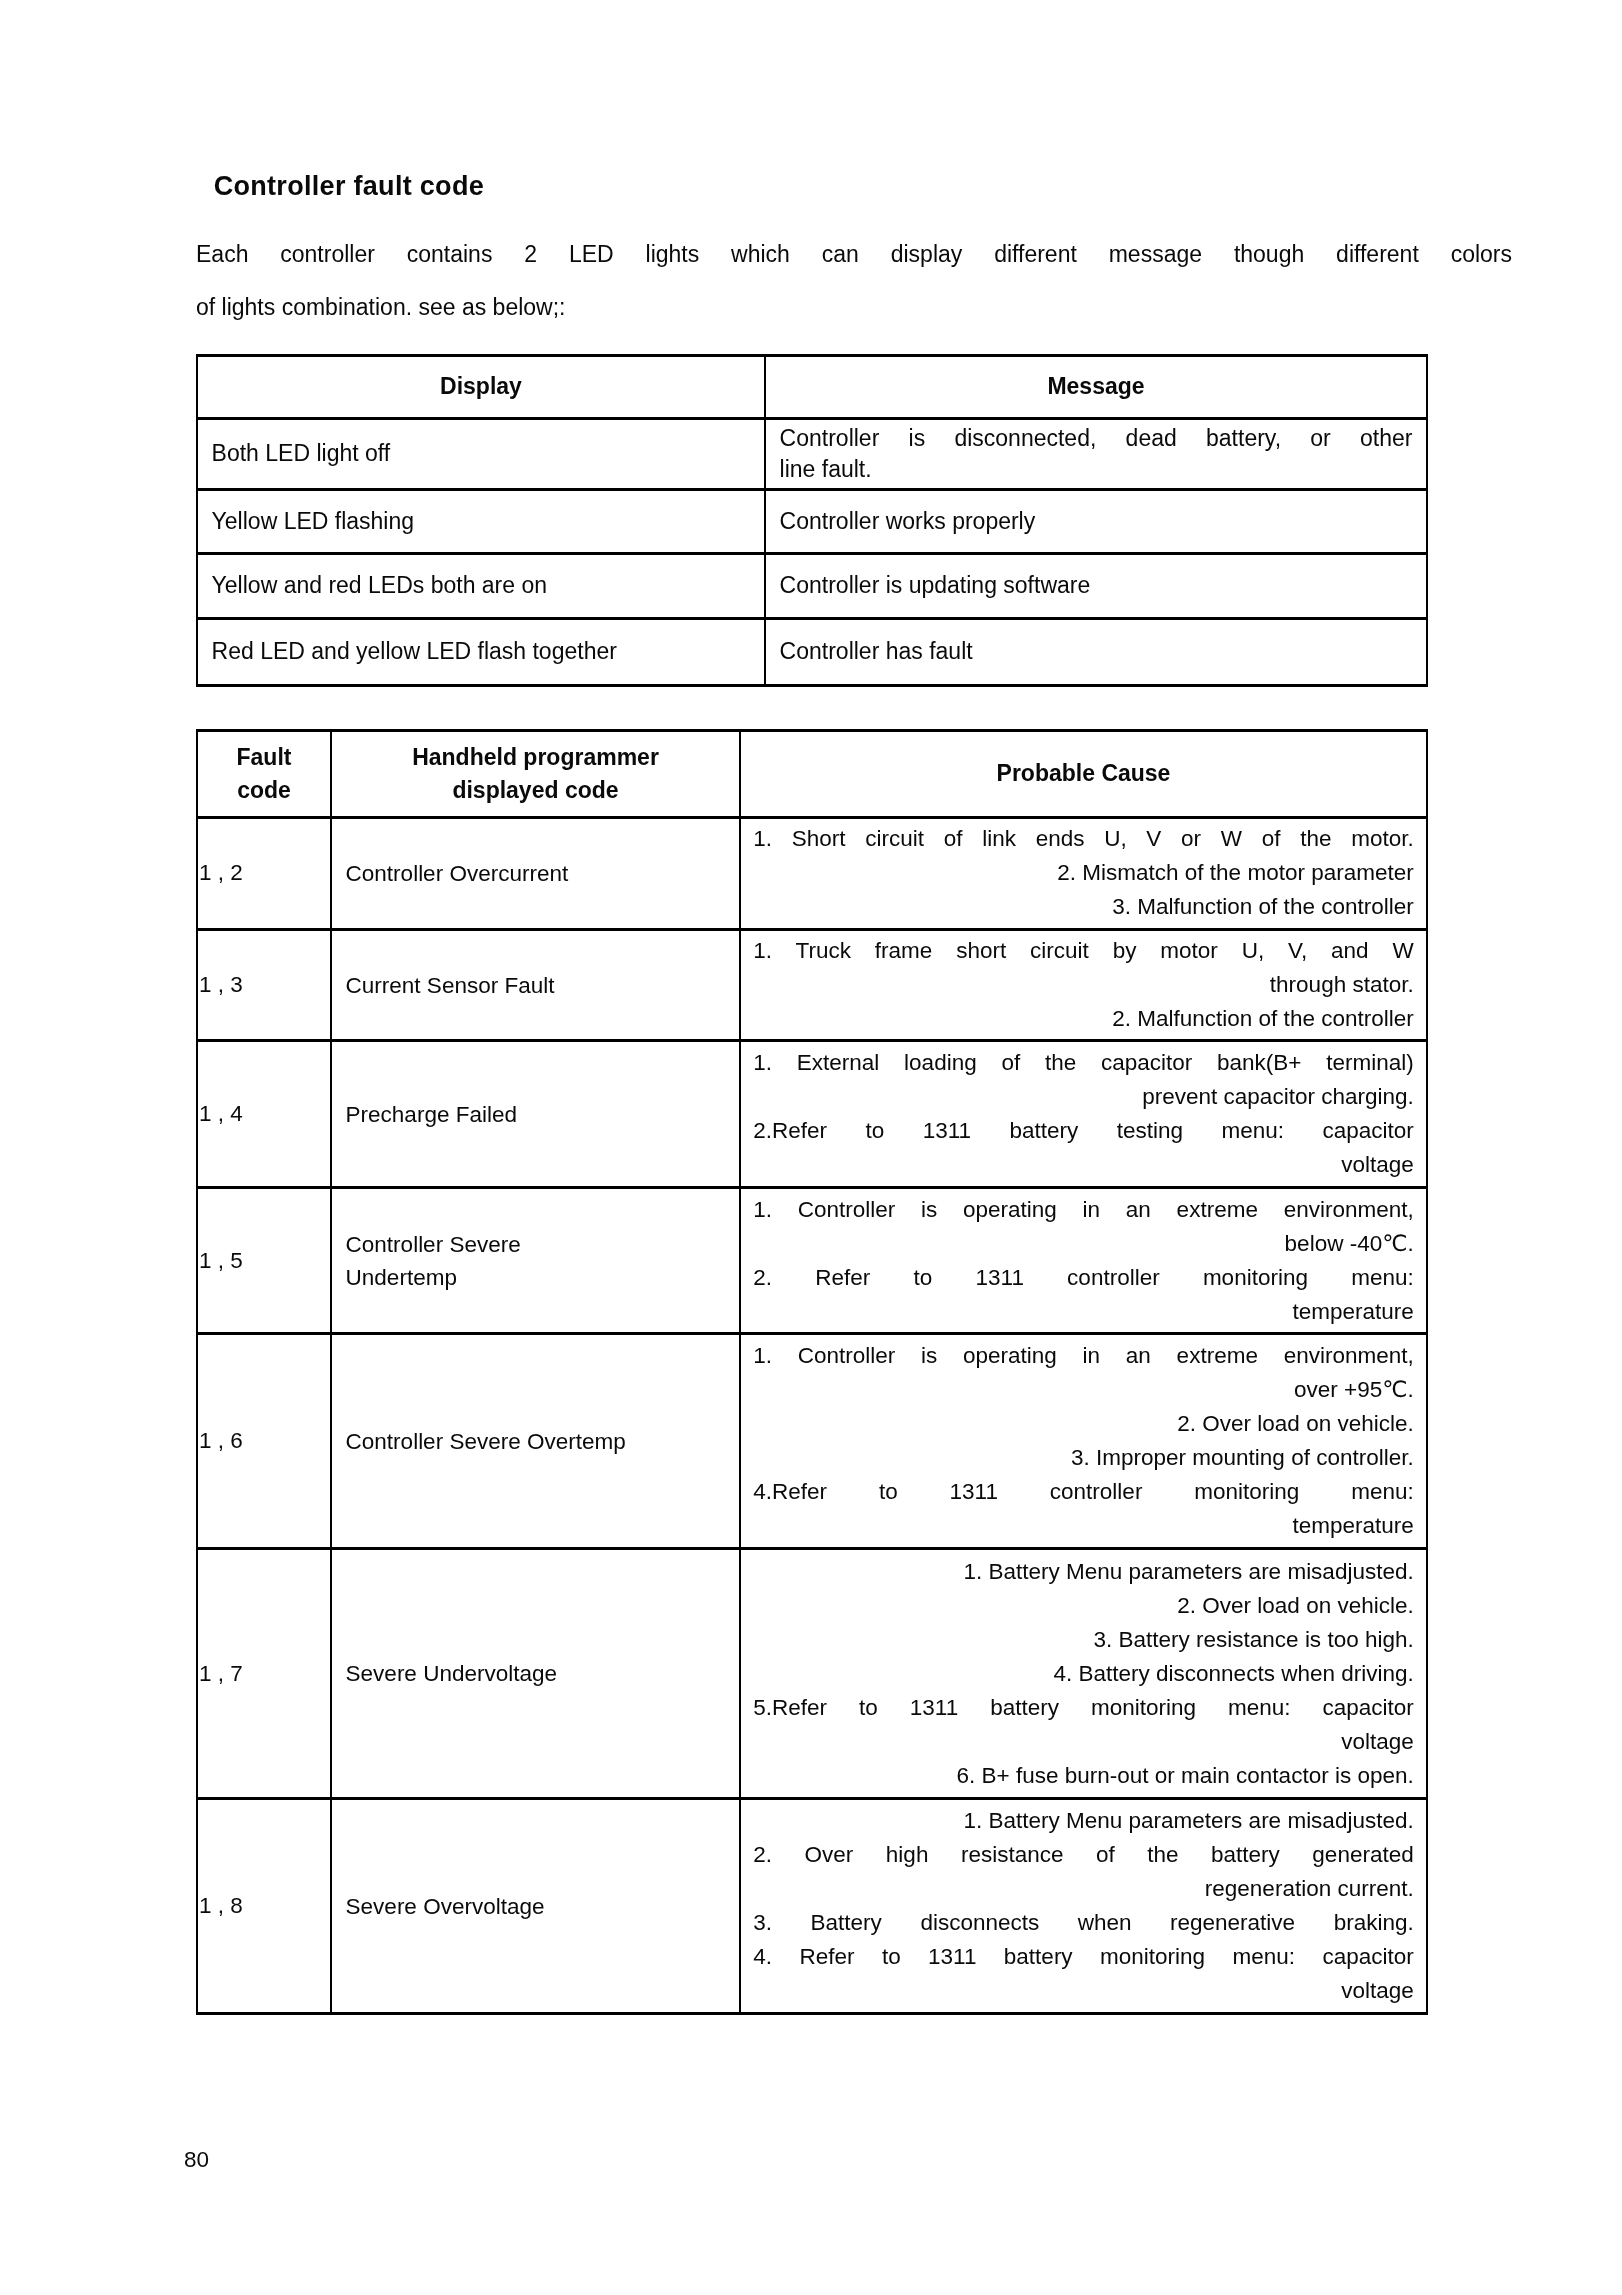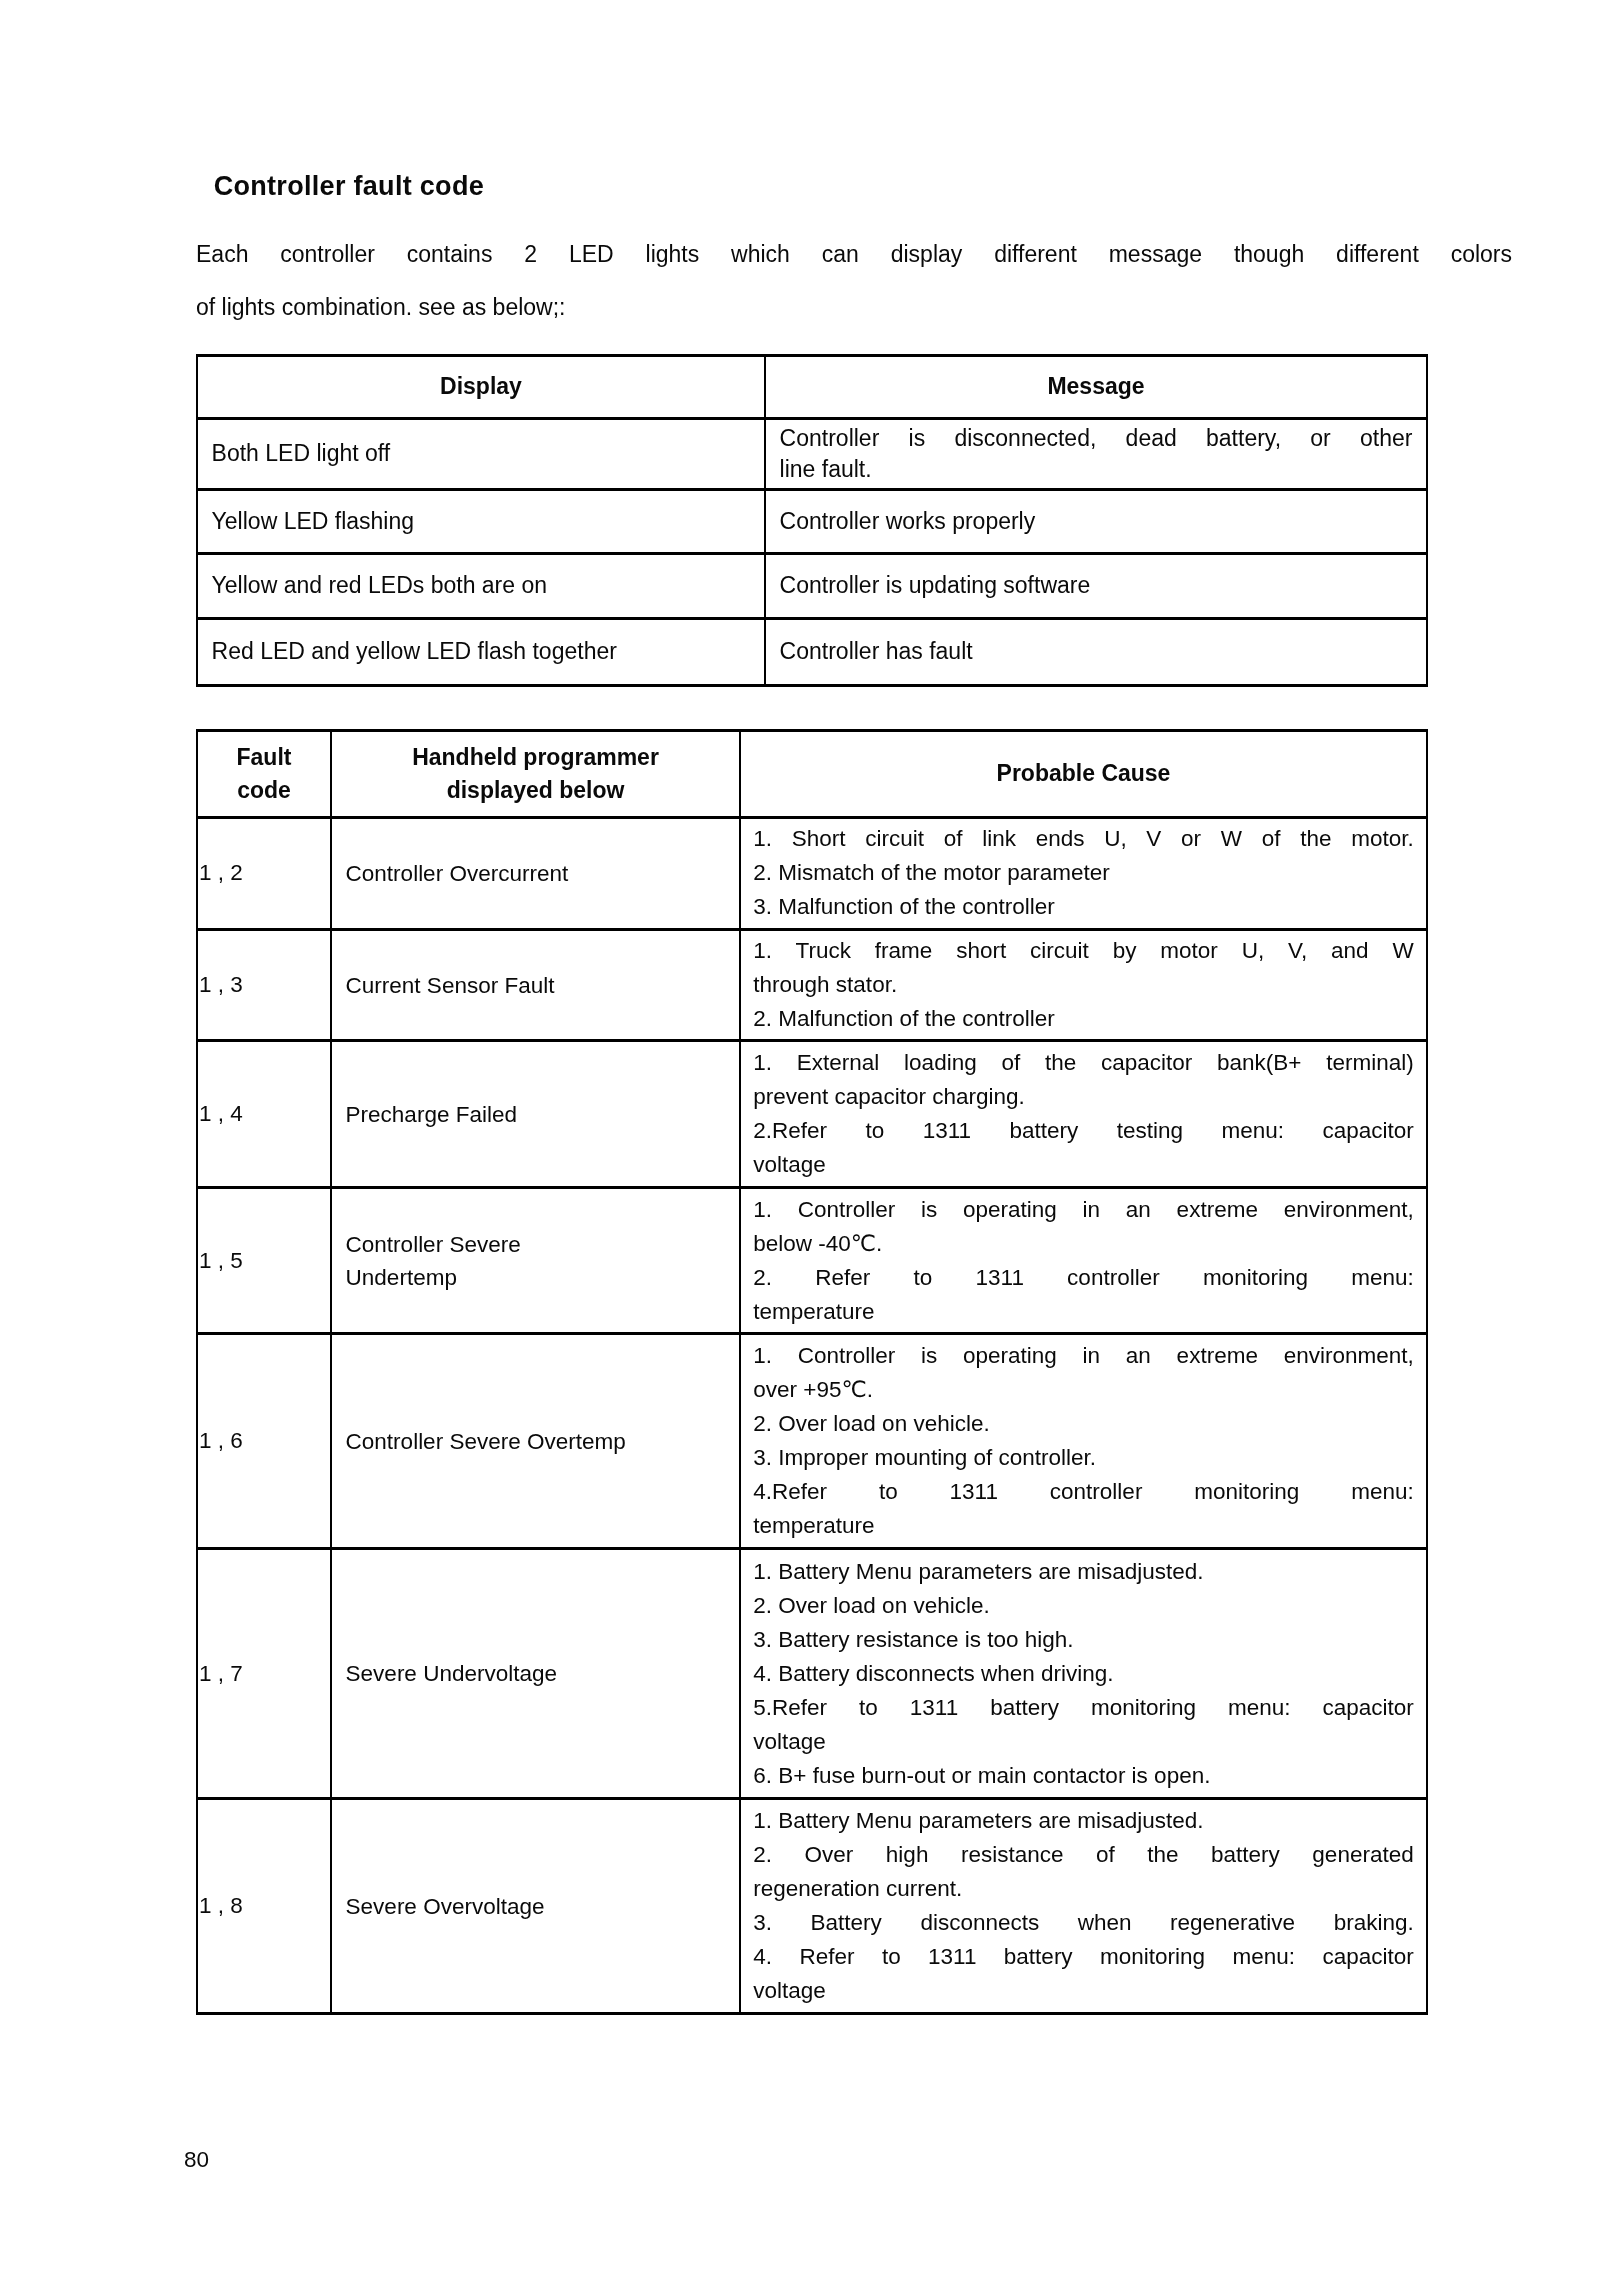--- a/index.html
+++ b/index.html
@@ -79,21 +79,21 @@
   .t2 .row-1   { height: 109px; }
   .t2 .row-2   { height: 106px; }
   .t2 .row-3   { height: 147px; }
   .t2 .row-4   { height: 143px; }
   .t2 .row-5   { height: 215px; }
   .t2 .row-6   { height: 250px; }
   .t2 .row-7   { height: 215px; }
   .t2 td.code  { }
   .t2 td.name  { padding-left: 13.6px; white-space: pre-line; line-height: 33px; }
   .t2 td.cause { padding: 3.4px 12.3px; margin-left: 28px; }
-  .t2 td.cause .line { line-height: 34px; }
+  .t2 td.cause .line { line-height: 34px; text-align: right; }
   .page-number {
     position: absolute;
     left: 184px;
     top: 2147px;
     font-size: 22.5px;
   }
 </style>
 </head>
 <body>
 
@@ -150,21 +150,21 @@
     <colgroup>
         <col style="width:134px">
         <col style="width:409px">
         <col style="width:687px">
       </colgroup>
     <thead>
       <tr class="hr">
         <th>Fault
 code</th>
         <th>Handheld programmer
-displayed below</th>
+displayed code</th>
         <th>Probable Cause</th>
       </tr>
     </thead>
     <tbody>
       <tr class="row-1">
         <td class="code">1 , 2</td>
         <td class="name">Controller Overcurrent</td>
         <td class="cause">
           <div class="line stretch">1. Short circuit of link ends U, V or W of the motor.</div>
           <div class="line">2. Mismatch of the motor parameter</div>

